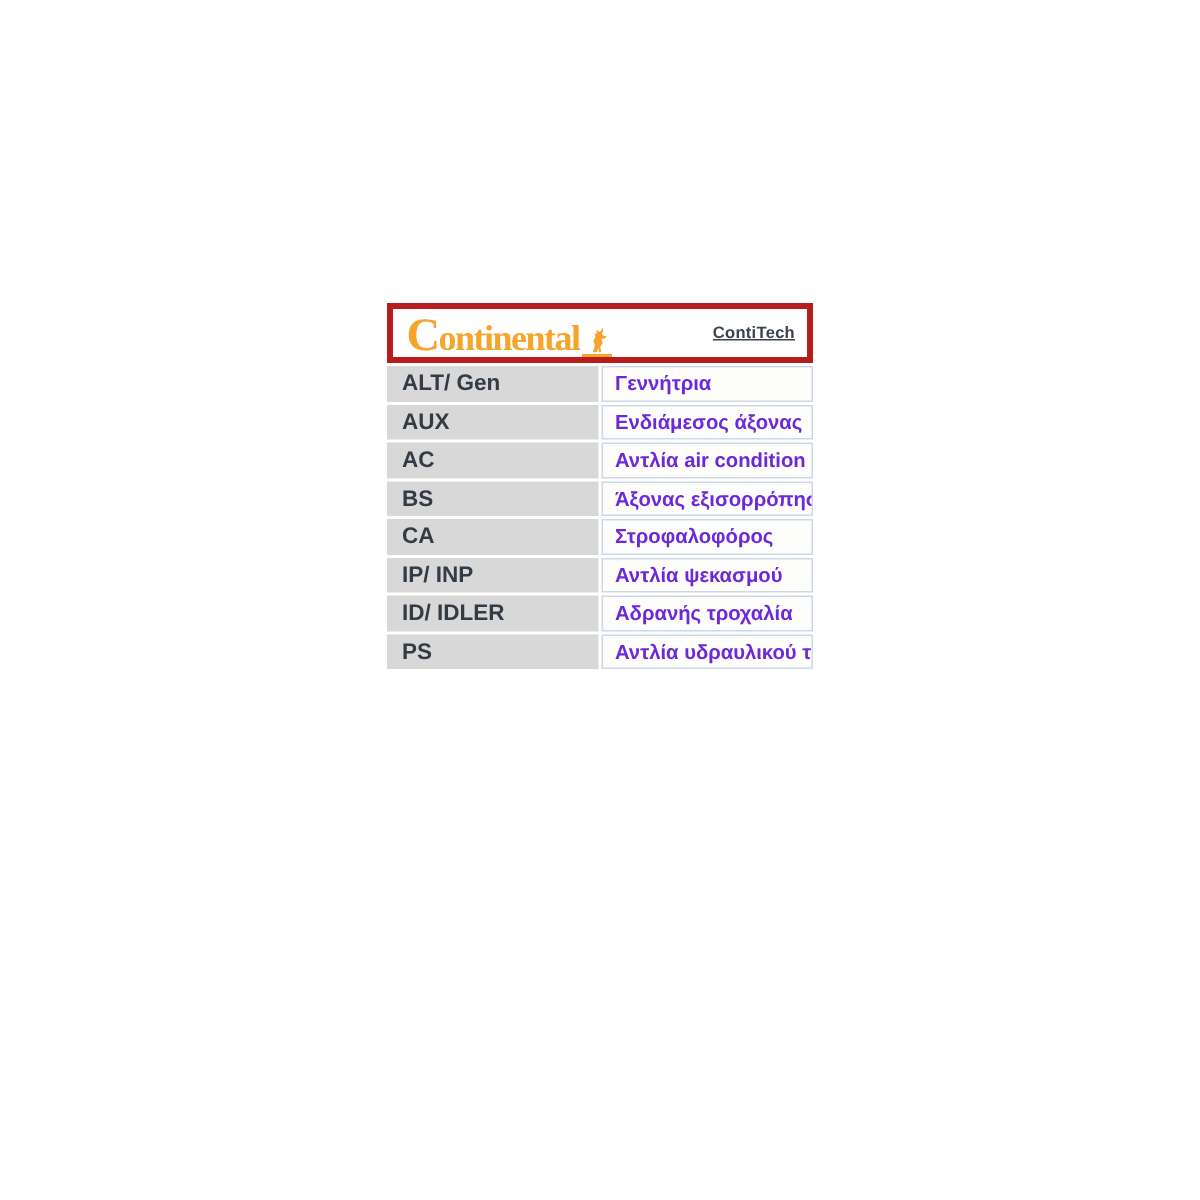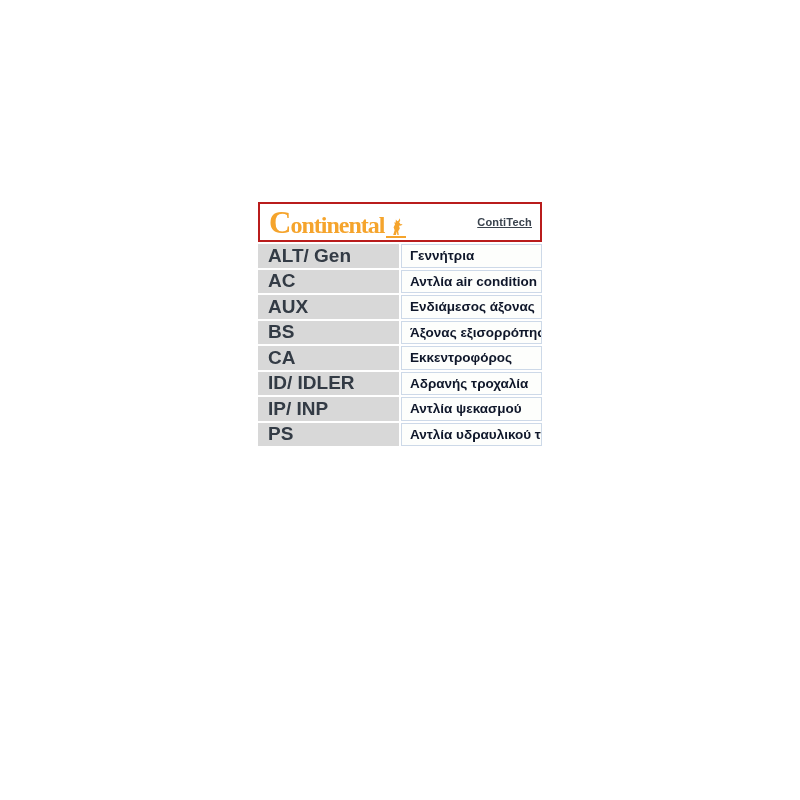--- a/index.html
+++ b/index.html
@@ -10,21 +10,21 @@
   }
   .panel{
     position:absolute;left:256px;top:200px;width:288px;
   }
   table.legend{
     width:288px;border-collapse:separate;border-spacing:2px;
     table-layout:fixed;
   }
   td{box-sizing:border-box;vertical-align:middle;}
   td.header-cell{
-    height:40px;background:#ffffff;border:2px solid #b91c1c;
+    height:40px;background:#ffffff;border:4px solid #b91c1c;
     padding:0 8px 0 9px;
   }
   .header-inner{
     display:flex;align-items:center;justify-content:space-between;height:100%;
   }
   .logo{
     display:flex;align-items:flex-end;line-height:1;white-space:nowrap;
   }
   .logo-word{
     font-family:"Liberation Serif", serif;font-weight:bold;
@@ -38,26 +38,26 @@
   }
   .logo-horse svg{display:block;}
   .horse-ground{
     width:20px;height:2px;background:#f5a42c;margin-top:1px;
   }
   .subbrand{
     font-size:11px;font-weight:bold;color:#3a434e;letter-spacing:0.2px;text-decoration:underline;
   }
   td.code-cell{
     width:72px;height:23.5px;background:#d8d8d8;
-    font-size:19px;font-weight:bold;color:#333b45;
+    font-size:15px;font-weight:bold;color:#333b45;
     padding:0 2px 0 10px;white-space:nowrap;overflow:hidden;
   }
   td.term-cell{
     height:23.5px;background:#fdfefc;border:1px solid #cdd9e8;
-    font-size:13.5px;font-weight:bold;color:#0f172a;
+    font-size:13.5px;font-weight:bold;color:#6d28d9;
     padding:0 2px 0 8px;white-space:nowrap;overflow:hidden;
   }
 </style>
 </head>
 <body>
 
 <div class="panel">
   <table class="legend">
     <tbody>
       <tr>
@@ -81,50 +81,50 @@
         </td>
       </tr>
     </tbody>
     <tbody id="rows">
   <tr>
     <td class="code-cell">ALT/ Gen</td>
     <td class="term-cell">Γεννήτρια</td>
   </tr>
 
   <tr>
-    <td class="code-cell">AC</td>
-    <td class="term-cell">Αντλία air condition</td>
+    <td class="code-cell">AUX</td>
+    <td class="term-cell">Ενδιάμεσος άξονας</td>
   </tr>
 
   <tr>
-    <td class="code-cell">AUX</td>
-    <td class="term-cell">Ενδιάμεσος άξονας</td>
+    <td class="code-cell">AC</td>
+    <td class="term-cell">Αντλία air condition</td>
   </tr>
 
   <tr>
     <td class="code-cell">BS</td>
     <td class="term-cell">Άξονας εξισορρόπησης</td>
   </tr>
 
   <tr>
     <td class="code-cell">CA</td>
-    <td class="term-cell">Εκκεντροφόρος</td>
+    <td class="term-cell">Στροφαλοφόρος</td>
   </tr>
 
 
 
 
   <tr>
-    <td class="code-cell">ID/ IDLER</td>
-    <td class="term-cell">Αδρανής τροχαλία</td>
+    <td class="code-cell">IP/ INP</td>
+    <td class="term-cell">Αντλία ψεκασμού</td>
   </tr>
 
   <tr>
-    <td class="code-cell">IP/ INP</td>
-    <td class="term-cell">Αντλία ψεκασμού</td>
+    <td class="code-cell">ID/ IDLER</td>
+    <td class="term-cell">Αδρανής τροχαλία</td>
   </tr>
 
 
   <tr>
     <td class="code-cell">PS</td>
     <td class="term-cell">Αντλία υδραυλικού τιμονιού</td>
   </tr>
 
 
 </tbody>

